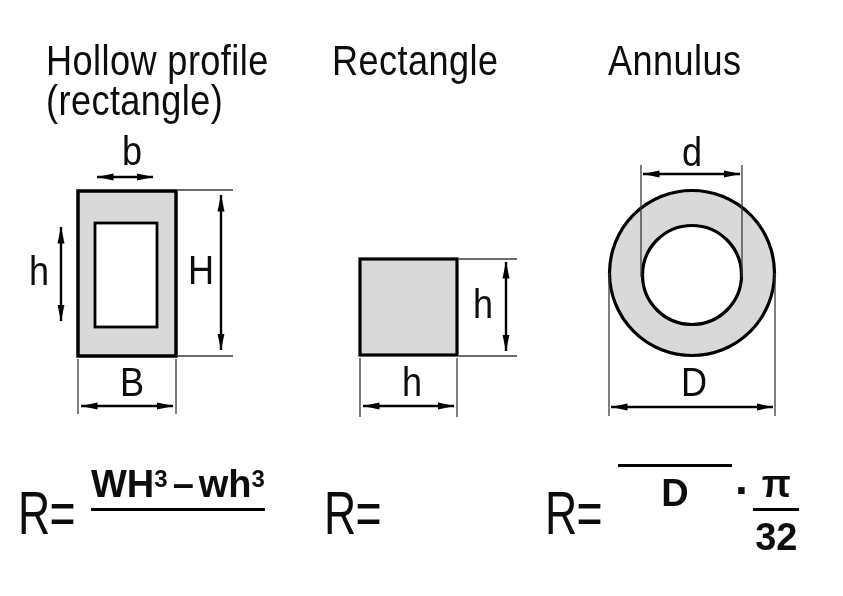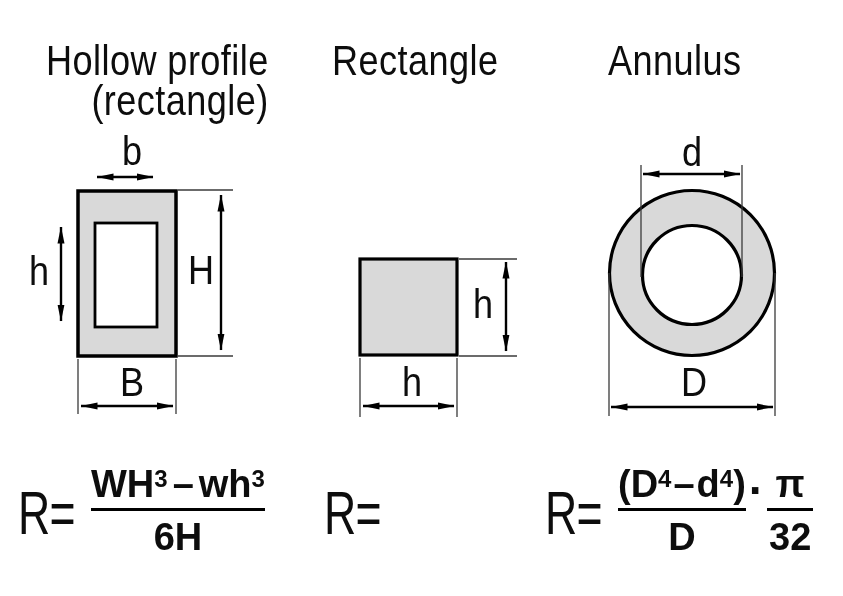--- a/index.html
+++ b/index.html
@@ -3,21 +3,20 @@
 <meta charset="utf-8">
 <style>
   html, body { margin: 0; padding: 0; background: #ffffff; }
   #page {
     position: relative;
     width: 843px; height: 596px;
     background: #ffffff;
     overflow: hidden;
     font-family: "Liberation Sans", "DejaVu Sans", sans-serif;
     color: #0d0d0d;
-    text-align: right;
   }
   #diagram-svg { position: absolute; left: 0; top: 0; }
 
   
   .title {
     position: absolute;
     font-size: 43px;
     line-height: 40px;
     letter-spacing: 0.5px;
     transform: scaleX(0.84);
@@ -139,32 +138,30 @@
   <div class="lbl" style="left:483px; top:304px;">h</div>
   <div class="lbl" style="left:412px; top:382px;">h</div>
   <div class="lbl" style="left:692px; top:152px;">d</div>
   <div class="lbl" style="left:694px; top:382px;">D</div>
 
   <div class="formula" style="left:18px; top:462px;">
     <span class="lhs">R=</span>
     <span class="frac">
       <span class="row"><span>WH</span><span class="sup">3</span><span class="minus">–</span><span>wh</span><span class="sup">3</span></span>
       <span class="bar"></span>
-      <span class="row">6H</span>
     </span>
   </div>
 
   <div class="formula" style="left:324px; top:462px;">
     <span class="lhs">R=</span>
   </div>
 
   <div class="formula gap-small" style="left:545px; top:462px;">
     <span class="lhs" style="margin-right:-12px;">R=</span>
     <span class="frac w-f3a">
-      <span class="row"><span>(D</span><span class="sup">4</span><span class="minus tight">–</span><span>d</span><span class="sup">4</span><span>)</span></span>
       <span class="bar"></span>
       <span class="row">D</span>
     </span>
     <span class="mdot">·</span>
     <span class="frac w-f3b">
       <span class="row">π</span>
       <span class="bar"></span>
       <span class="row">32</span>
     </span>
   </div>

